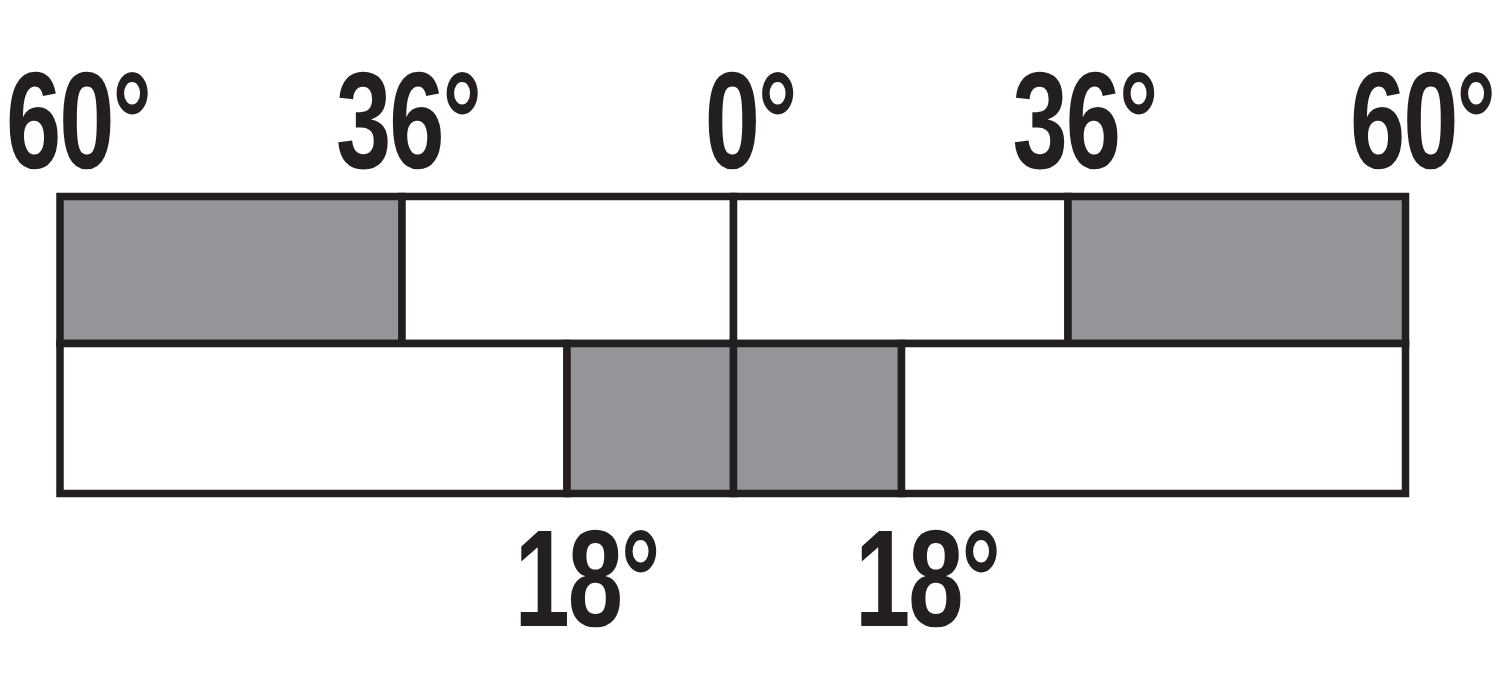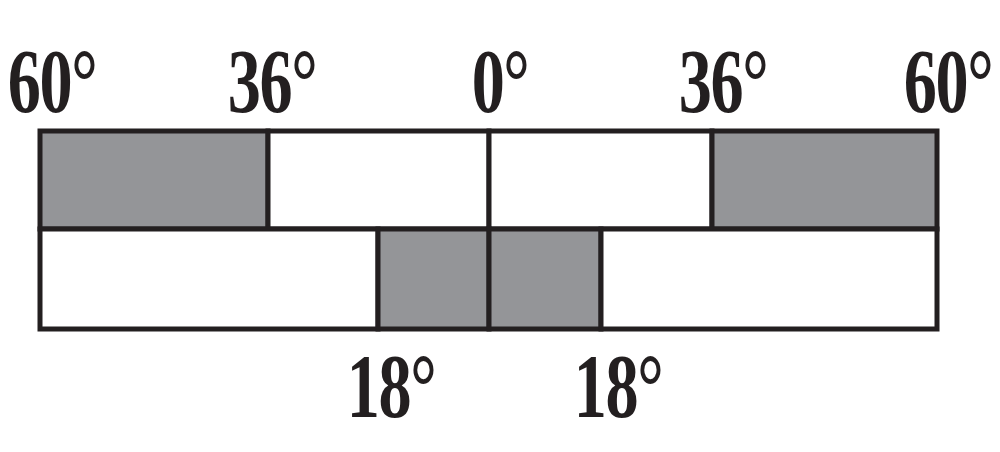--- a/index.html
+++ b/index.html
@@ -6,21 +6,21 @@
     margin: 0;
     padding: 0;
     background: #ffffff;
   }
   .stage {
     position: relative;
     width: 1000px;
     height: 452px;
     background: #ffffff;
     overflow: hidden;
-    font-family: Liberation Serif, serif;
+    font-family: Liberation Sans, sans-serif;
   }
   .strip-svg {
     position: absolute;
     left: 0;
     top: 0;
   }
   .lbl {
     position: absolute;
     width: 220px;
     margin-left: -110px;

